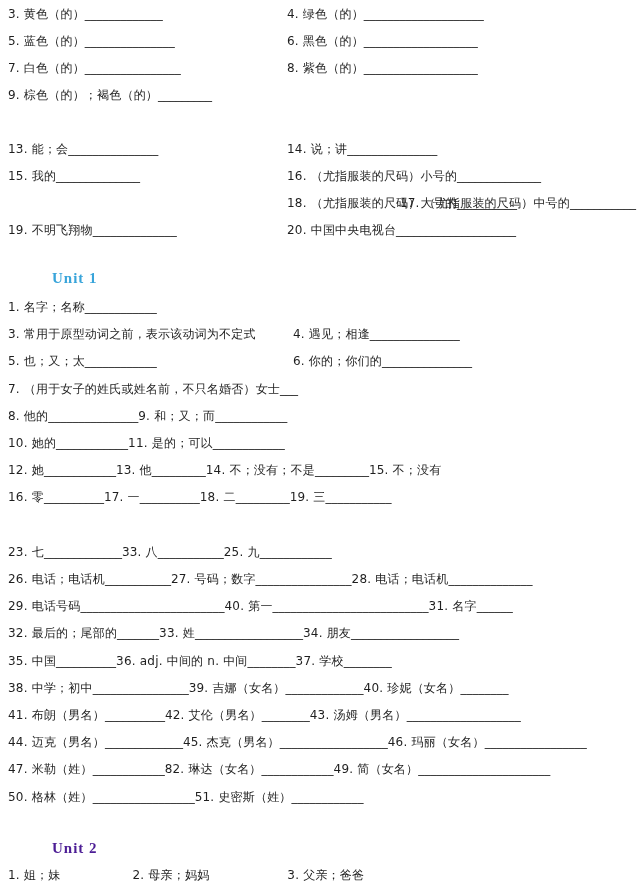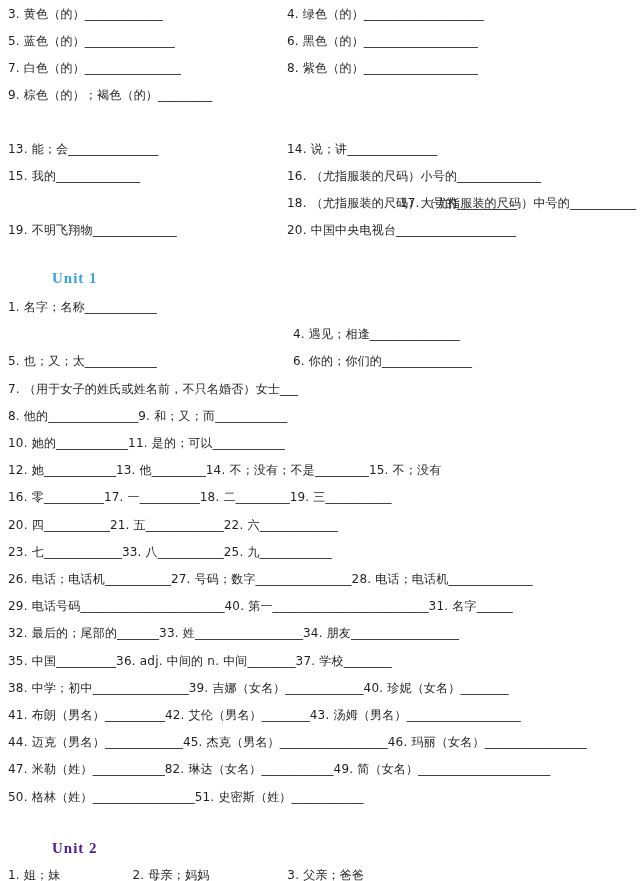--- a/index.html
+++ b/index.html
@@ -41,28 +41,27 @@
     <div class="row" style="top: 5px;"><span class="cell"><span class="num">3.</span><span>黄色（的）</span><span class="blank">_____________</span></span><span class="cell col2" style="left: 279px;"><span class="num">4.</span><span>绿色（的）</span><span class="blank">____________________</span></span></div>
     <div class="row" style="top: 32px;"><span class="cell"><span class="num">5.</span><span>蓝色（的）</span><span class="blank">_______________</span></span><span class="cell col2" style="left: 279px;"><span class="num">6.</span><span>黑色（的）</span><span class="blank">___________________</span></span></div>
     <div class="row" style="top: 59px;"><span class="cell"><span class="num">7.</span><span>白色（的）</span><span class="blank">________________</span></span><span class="cell col2" style="left: 279px;"><span class="num">8.</span><span>紫色（的）</span><span class="blank">___________________</span></span></div>
     <div class="row" style="top: 86px;"><span class="cell"><span class="num">9.</span><span>棕色（的）；褐色（的）</span><span class="blank">_________</span></span></div>
     <div class="row" style="top: 140px;"><span class="cell"><span class="num">13.</span><span>能；会</span><span class="blank">_______________</span></span><span class="cell col2" style="left: 279px;"><span class="num">14.</span><span>说；讲</span><span class="blank">_______________</span></span></div>
     <div class="row" style="top: 167px;"><span class="cell"><span class="num">15.</span><span>我的</span><span class="blank">______________</span></span><span class="cell col2" style="left: 279px;"><span class="num">16.</span><span>（尤指服装的尺码）小号的</span><span class="blank">______________</span></span></div>
     <div class="row" style="top: 194px; text-align: right;"><span class="cell"><span class="num">17.</span><span>（尤指服装的尺码）中号的</span><span class="blank">___________</span></span><span class="cell col2" style="left: 279px;"><span class="num">18.</span><span>（尤指服装的尺码）大号的</span><span class="blank">__________</span></span></div>
     <div class="row" style="top: 221px;"><span class="cell"><span class="num">19.</span><span>不明飞翔物</span><span class="blank">______________</span></span><span class="cell col2" style="left: 279px;"><span class="num">20.</span><span>中国中央电视台</span><span class="blank">____________________</span></span></div>
     <div class="unit-header" style="top: 270px; color: rgb(56, 164, 218);">Unit 1</div>
     <div class="row" style="top: 298px;"><span class="cell"><span class="num">1.</span><span>名字；名称</span><span class="blank">____________</span></span></div>
-    <div class="row" style="top: 325.2px;"><span class="cell col2" style="left: 285px;"><span class="num">4.</span><span>遇见；相逢</span><span class="blank">_______________</span></span></div>
+    <div class="row" style="top: 325.2px;"><span class="cell"><span class="num">3.</span><span>常用于原型动词之前，表示该动词为不定式</span><span class="blank"></span></span><span class="cell col2" style="left: 285px;"><span class="num">4.</span><span>遇见；相逢</span><span class="blank">_______________</span></span></div>
     <div class="row" style="top: 352.4px;"><span class="cell"><span class="num">5.</span><span>也；又；太</span><span class="blank">____________</span></span><span class="cell col2" style="left: 285px;"><span class="num">6.</span><span>你的；你们的</span><span class="blank">_______________</span></span></div>
     <div class="row" style="top: 379.6px;"><span class="cell"><span class="num">7.</span><span>（用于女子的姓氏或姓名前，不只名婚否）女士</span><span class="blank">___</span></span></div>
     <div class="row" style="top: 406.8px;"><span class="cell"><span class="num">8.</span><span>他的</span><span class="blank">_______________</span></span><span class="cell"><span class="num">9.</span><span>和；又；而</span><span class="blank">____________</span></span></div>
     <div class="row" style="top: 434px;"><span class="cell"><span class="num">10.</span><span>她的</span><span class="blank">____________</span></span><span class="cell"><span class="num">11.</span><span>是的；可以</span><span class="blank">____________</span></span></div>
     <div class="row" style="top: 461.2px;"><span class="cell"><span class="num">12.</span><span>她</span><span class="blank">____________</span></span><span class="cell"><span class="num">13.</span><span>他</span><span class="blank">_________</span></span><span class="cell"><span class="num">14.</span><span>不；没有；不是</span><span class="blank">_________</span></span><span class="cell"><span class="num">15.</span><span>不；没有</span><span class="blank"></span></span></div>
     <div class="row" style="top: 488.4px;"><span class="cell"><span class="num">16.</span><span>零</span><span class="blank">__________</span></span><span class="cell"><span class="num">17.</span><span>一</span><span class="blank">__________</span></span><span class="cell"><span class="num">18.</span><span>二</span><span class="blank">_________</span></span><span class="cell"><span class="num">19.</span><span>三</span><span class="blank">___________</span></span></div>
-    <div class="row" style="top: 515.6px;"><span class="cell"><span class="num">20.</span><span>四</span><span class="blank">___________</span></span><span class="cell"><span class="num">21.</span><span>五</span><span class="blank">_____________</span></span><span class="cell"><span class="num">22.</span><span>六</span><span class="blank">_____________</span></span></div>
     <div class="row" style="top: 542.8px;"><span class="cell"><span class="num">23.</span><span>七</span><span class="blank">_____________</span></span><span class="cell"><span class="num">33.</span><span>八</span><span class="blank">___________</span></span><span class="cell"><span class="num">25.</span><span>九</span><span class="blank">____________</span></span></div>
     <div class="row" style="top: 570px;"><span class="cell"><span class="num">26.</span><span>电话；电话机</span><span class="blank">___________</span></span><span class="cell"><span class="num">27.</span><span>号码；数字</span><span class="blank">________________</span></span><span class="cell"><span class="num">28.</span><span>电话；电话机</span><span class="blank">______________</span></span></div>
     <div class="row" style="top: 597.2px;"><span class="cell"><span class="num">29.</span><span>电话号码</span><span class="blank">________________________</span></span><span class="cell"><span class="num">40.</span><span>第一</span><span class="blank">__________________________</span></span><span class="cell"><span class="num">31.</span><span>名字</span><span class="blank">______</span></span></div>
     <div class="row" style="top: 624.4px;"><span class="cell"><span class="num">32.</span><span>最后的；尾部的</span><span class="blank">_______</span></span><span class="cell"><span class="num">33.</span><span>姓</span><span class="blank">__________________</span></span><span class="cell"><span class="num">34.</span><span>朋友</span><span class="blank">__________________</span></span></div>
     <div class="row" style="top: 651.6px;"><span class="cell"><span class="num">35.</span><span>中国</span><span class="blank">__________</span></span><span class="cell"><span class="num">36.</span><span>adj. 中间的 n. 中间</span><span class="blank">________</span></span><span class="cell"><span class="num">37.</span><span>学校</span><span class="blank">________</span></span></div>
     <div class="row" style="top: 678.8px;"><span class="cell"><span class="num">38.</span><span>中学；初中</span><span class="blank">________________</span></span><span class="cell"><span class="num">39.</span><span>吉娜（女名）</span><span class="blank">_____________</span></span><span class="cell"><span class="num">40.</span><span>珍妮（女名）</span><span class="blank">________</span></span></div>
     <div class="row" style="top: 706px;"><span class="cell"><span class="num">41.</span><span>布朗（男名）</span><span class="blank">__________</span></span><span class="cell"><span class="num">42.</span><span>艾伦（男名）</span><span class="blank">________</span></span><span class="cell"><span class="num">43.</span><span>汤姆（男名）</span><span class="blank">___________________</span></span></div>
     <div class="row" style="top: 733.2px;"><span class="cell"><span class="num">44.</span><span>迈克（男名）</span><span class="blank">_____________</span></span><span class="cell"><span class="num">45.</span><span>杰克（男名）</span><span class="blank">__________________</span></span><span class="cell"><span class="num">46.</span><span>玛丽（女名）</span><span class="blank">_________________</span></span></div>
     <div class="row" style="top: 760.4px;"><span class="cell"><span class="num">47.</span><span>米勒（姓）</span><span class="blank">____________</span></span><span class="cell"><span class="num">82.</span><span>琳达（女名）</span><span class="blank">____________</span></span><span class="cell"><span class="num">49.</span><span>简（女名）</span><span class="blank">______________________</span></span></div>
     <div class="row" style="top: 787.6px;"><span class="cell"><span class="num">50.</span><span>格林（姓）</span><span class="blank">_________________</span></span><span class="cell"><span class="num">51.</span><span>史密斯（姓）</span><span class="blank">____________</span></span></div>

